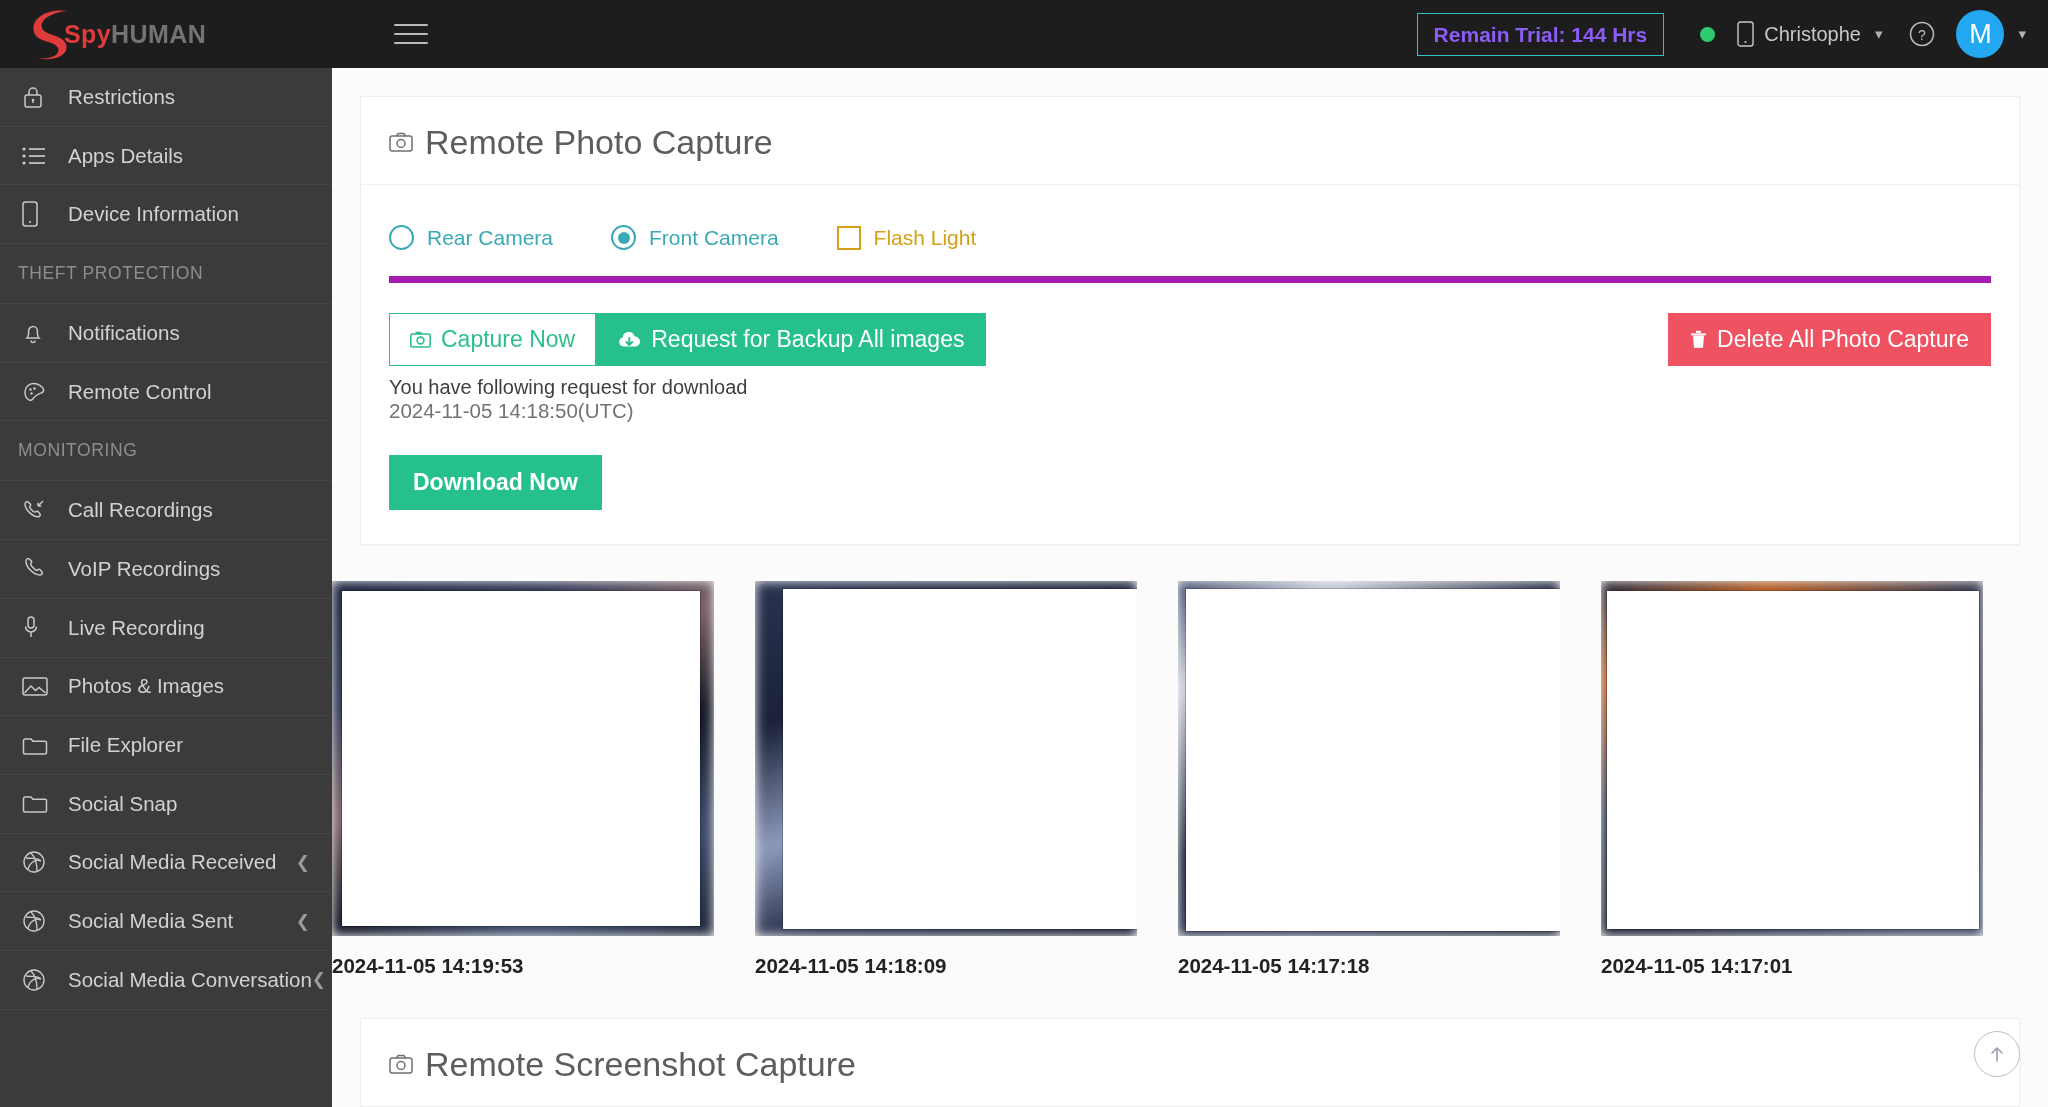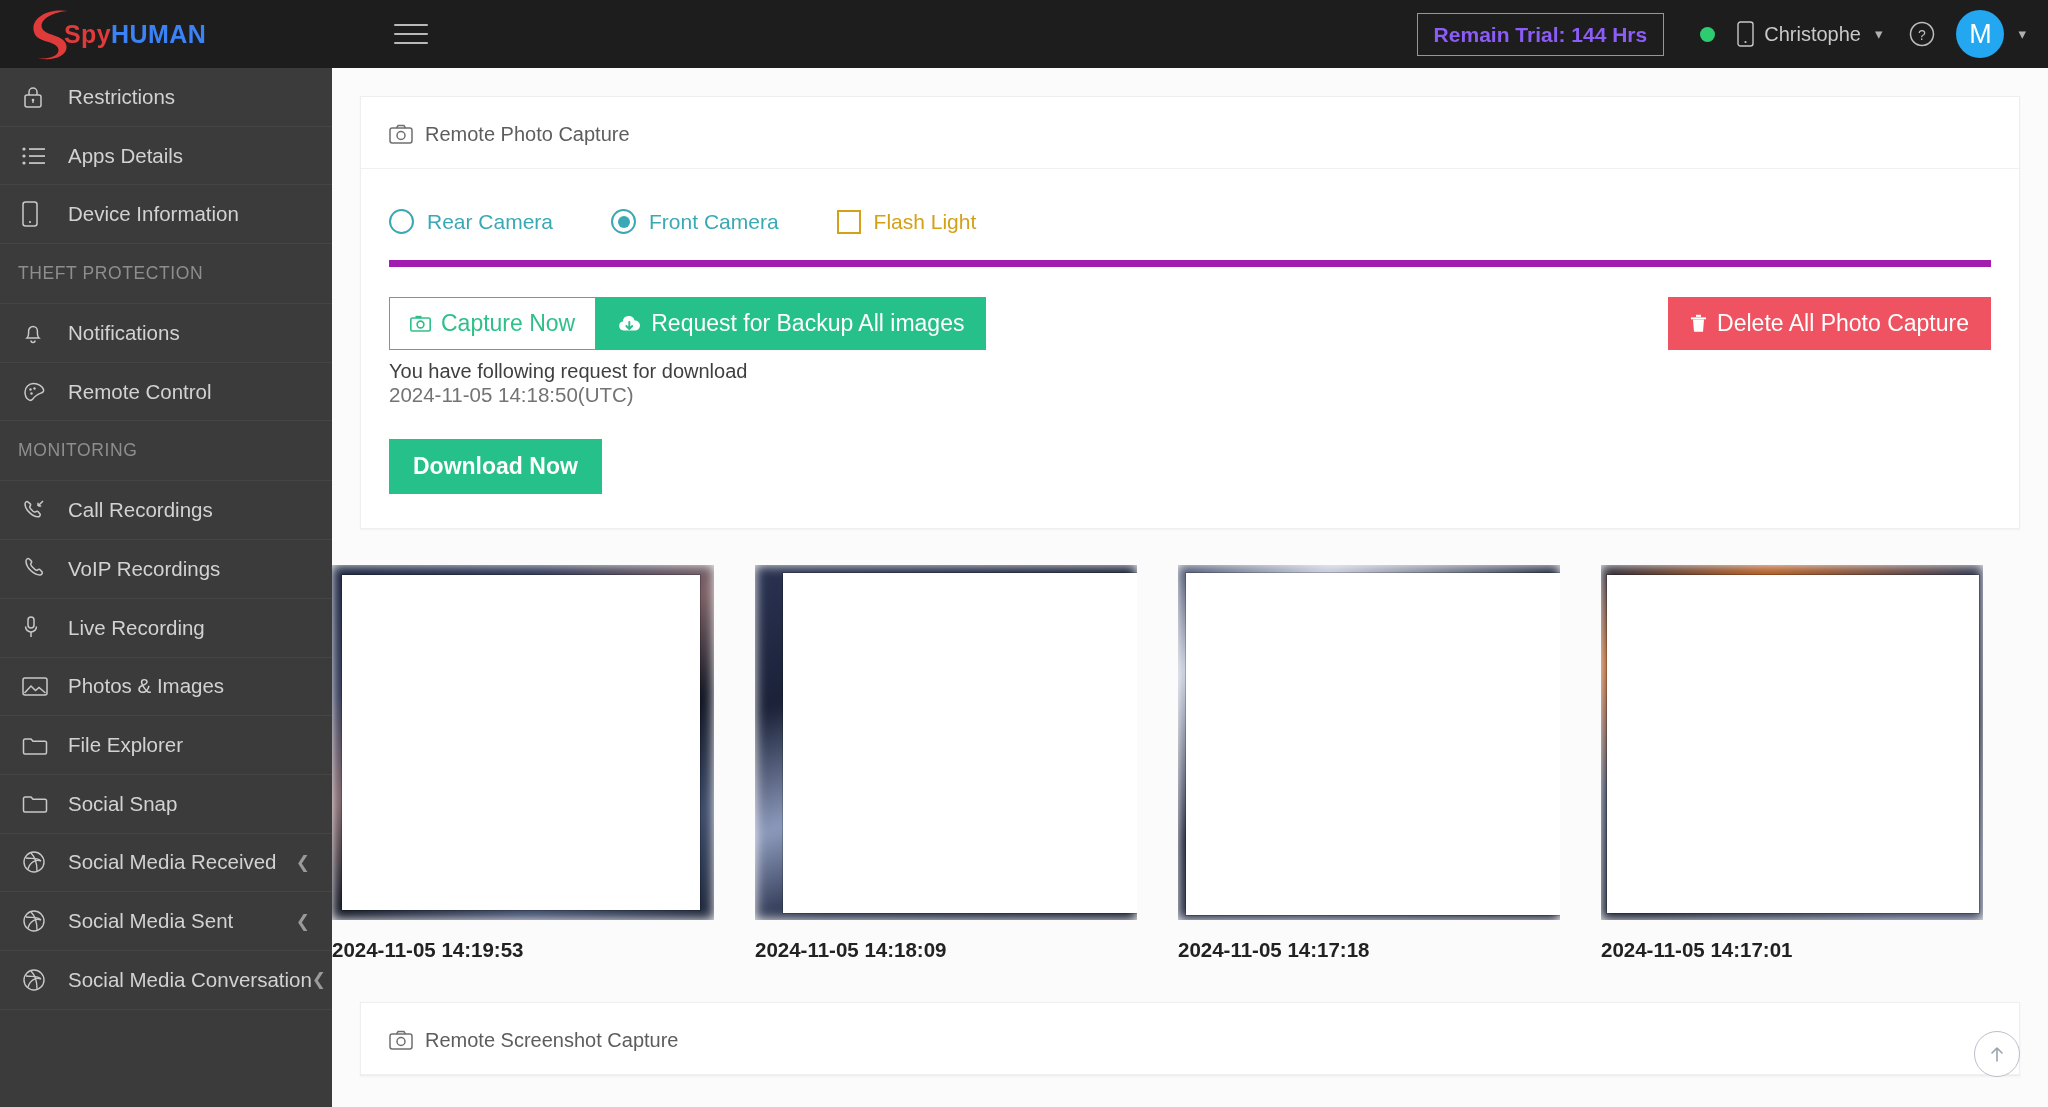--- a/index.html
+++ b/index.html
@@ -27,21 +27,21 @@
   .logo-swoosh {
     position: absolute;
     left: 28px; top: 8px;
     width: 46px; height: 52px;
   }
   .logo-text {
     font-size: 25px; font-weight: bold; letter-spacing: .4px;
     margin-left: 34px; white-space: nowrap;
   }
   .logo-text .spy { color: #e03b3b; }
-  .logo-text .human { color: #3b82f6; text-align: right; }
+  .logo-text .human { color: #737373; text-align: right; }
 
   .hamburger {
     width: 34px; height: 26px;
     display: flex; flex-direction: column; justify-content: center;
     gap: 7px; margin-left: 62px; cursor: pointer;
   }
   .hamburger span { display: block; height: 2px; width: 34px; background: #b9b9b9; border-radius: 1px; }
 
   .topbar-right {
     margin-left: auto; display: flex; align-items: center;
@@ -118,21 +118,21 @@
     overflow: hidden;
   }
   .card {
     background: #ffffff;
     border: 1px solid #eeeeee;
     box-shadow: 0 1px 2px rgba(0,0,0,.04);
     margin: 28px 28px 0 28px;
   }
   .card-header {
     padding: 26px 28px 22px 28px;
-    font-size: 20px; color: #5d5d5d;
+    font-size: 34px; color: #5d5d5d;
     display: flex; align-items: center; gap: 12px;
     border-bottom: 1px solid #f0f0f0;
   }
   .card-body { padding: 28px 28px 34px 28px; }
 
   .options-row {
     display: flex; align-items: center;
     gap: 0px; padding: 12px 0 26px 0;
     border-bottom: 7px solid #a21caf;
   }

